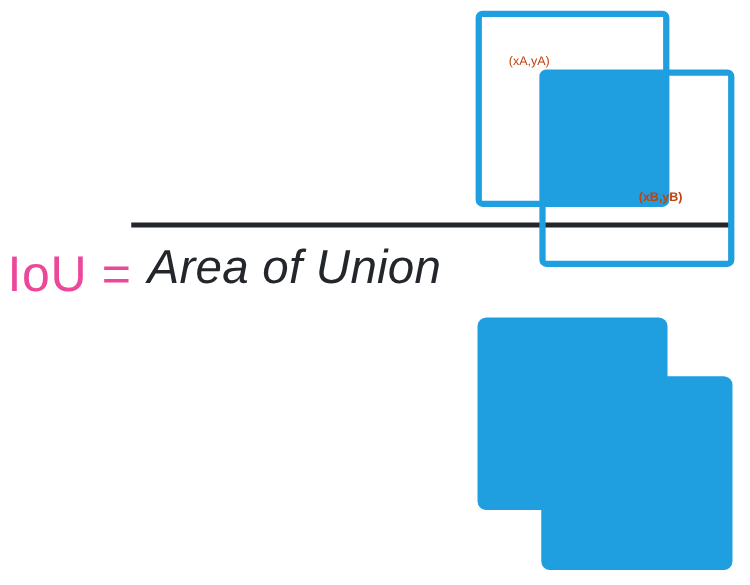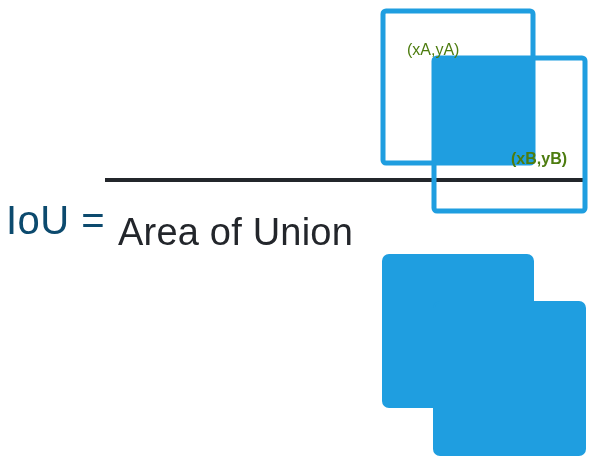--- a/index.html
+++ b/index.html
@@ -25,21 +25,21 @@
   }
 
   
   .iou-label {
     position: absolute;
     left: 6px;
     top: 200px;
     font-size: 40px;
     line-height: 40px;
     letter-spacing: 0.5px;
-    color: #0c4a6e;
+    color: #ec4899;
     white-space: nowrap;
   }
 
   .frac {
     position: absolute;
     left: 105px;
     top: 172px;
     width: 480px;
   }
 
@@ -47,21 +47,22 @@
   .frac-den {
     font-size: 38px;
     line-height: 44px;
     letter-spacing: 0.2px;
     color: #23262b;
     white-space: nowrap;
     padding-left: 13px;
   }
 
   .frac-den {
-    padding-top: 28px;
+    padding-top: 10px;
+    font-style: italic;
   }
 
   .frac-bar {
     width: 480px;
     height: 4px;
     background: #23262b;
     margin-top: 6px;
   }
 
   
@@ -81,23 +82,23 @@
 
   #union-diagram {
     left: 376px;
     top: 248px;
     width: 216px;
     height: 216px;
   }
 
   .coord-label {
     position: absolute;
-    font-size: 16px;
+    font-size: 10px;
     line-height: 15px;
-    color: #4d7c0f;
+    color: #c2410c;
     white-space: nowrap;
   }
   #label-xa { left: 407px; top: 42px; }
   #label-xb { left: 511px; top: 151px; font-weight: bold; }
 </style>
 </head>
 <body>
 
 <div id="stage">
 

